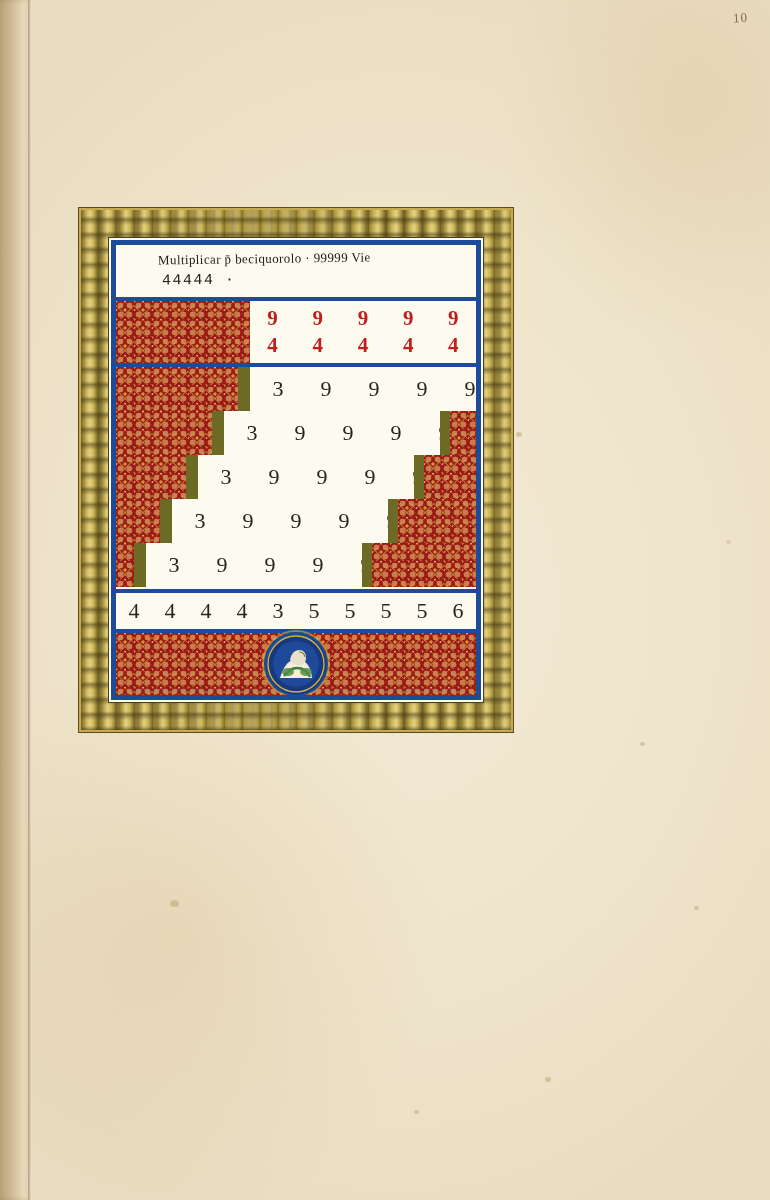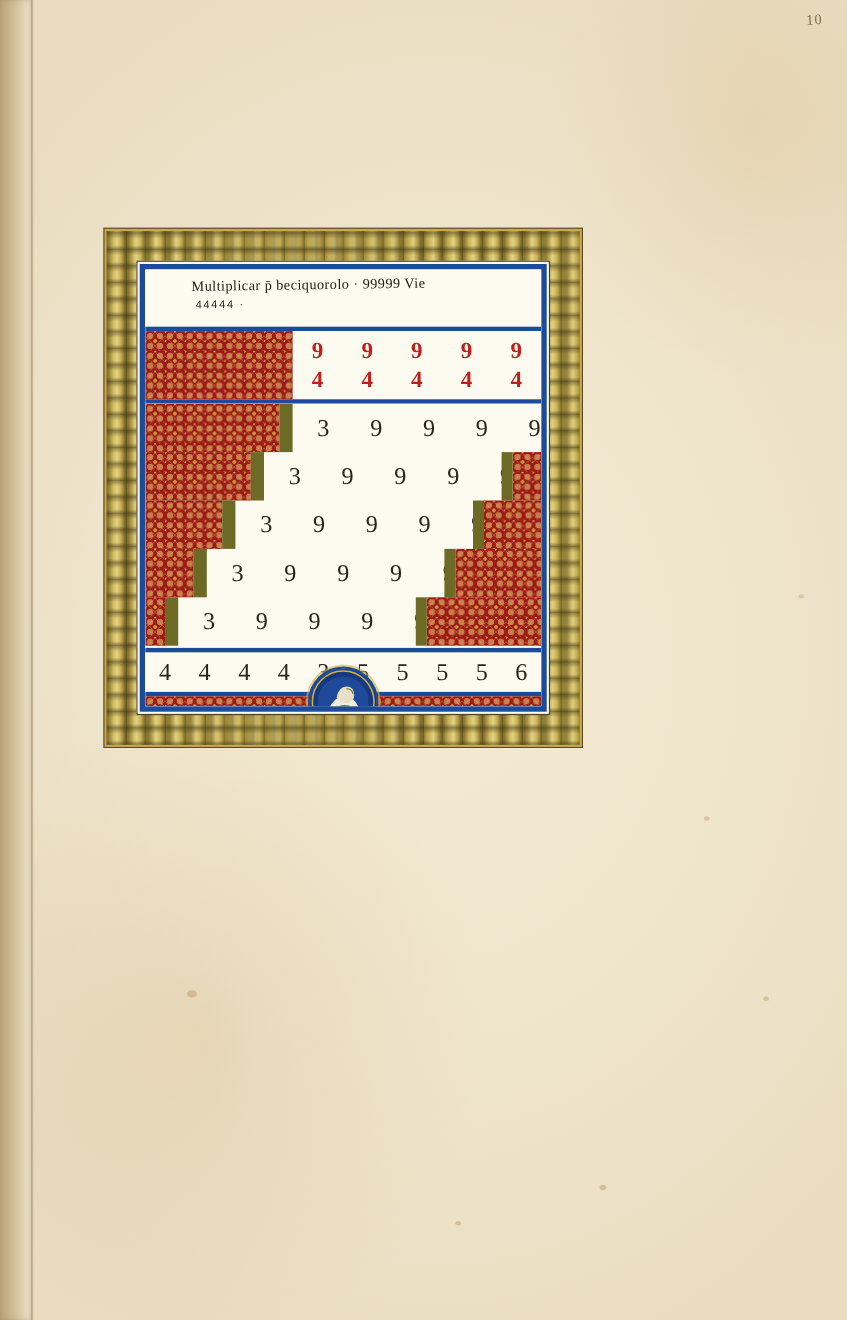--- a/index.html
+++ b/index.html
@@ -61,22 +61,21 @@
     background: #b99a63;
     opacity: 0.45;
     filter: blur(0.6px);
   }
   
   .illum {
     position: absolute;
     left: 78px;
     top: 207px;
     width: 436px;
-    height: 473px;
-    margin-left: 16px;
+    height: 526px;
   }
   .illum-outline {
     position: absolute;
     inset: 0;
     border: 1.5px solid #5b4a22;
     background: #c9a94f;
   }
   
   .frame-band {
     position: absolute;
@@ -129,23 +128,23 @@
     font-size: 13px;
     color: #23201a;
     font-family: "Liberation Serif", serif;
     letter-spacing: 0.4px;
     white-space: nowrap;
     transform: rotate(-0.8deg);
   }
   .caption-line2 {
     position: absolute;
     left: 46px; top: 27px;
-    font-size: 10px;
+    font-size: 15px;
     color: #23201a;
-    font-family: Liberation Sans, sans-serif;
+    font-family: Liberation Mono, monospace;
     letter-spacing: 1.5px;
     white-space: nowrap;
     transform: rotate(-0.8deg);
   }
   
   .damask {
     background-color: #9c1b17;
     background-image:
       radial-gradient(circle at 0 0, rgba(214,176,60,0.85) 1.4px, rgba(214,176,60,0) 1.8px),
       radial-gradient(circle at 9px 9px, rgba(214,176,60,0.85) 1.4px, rgba(214,176,60,0) 1.8px),

